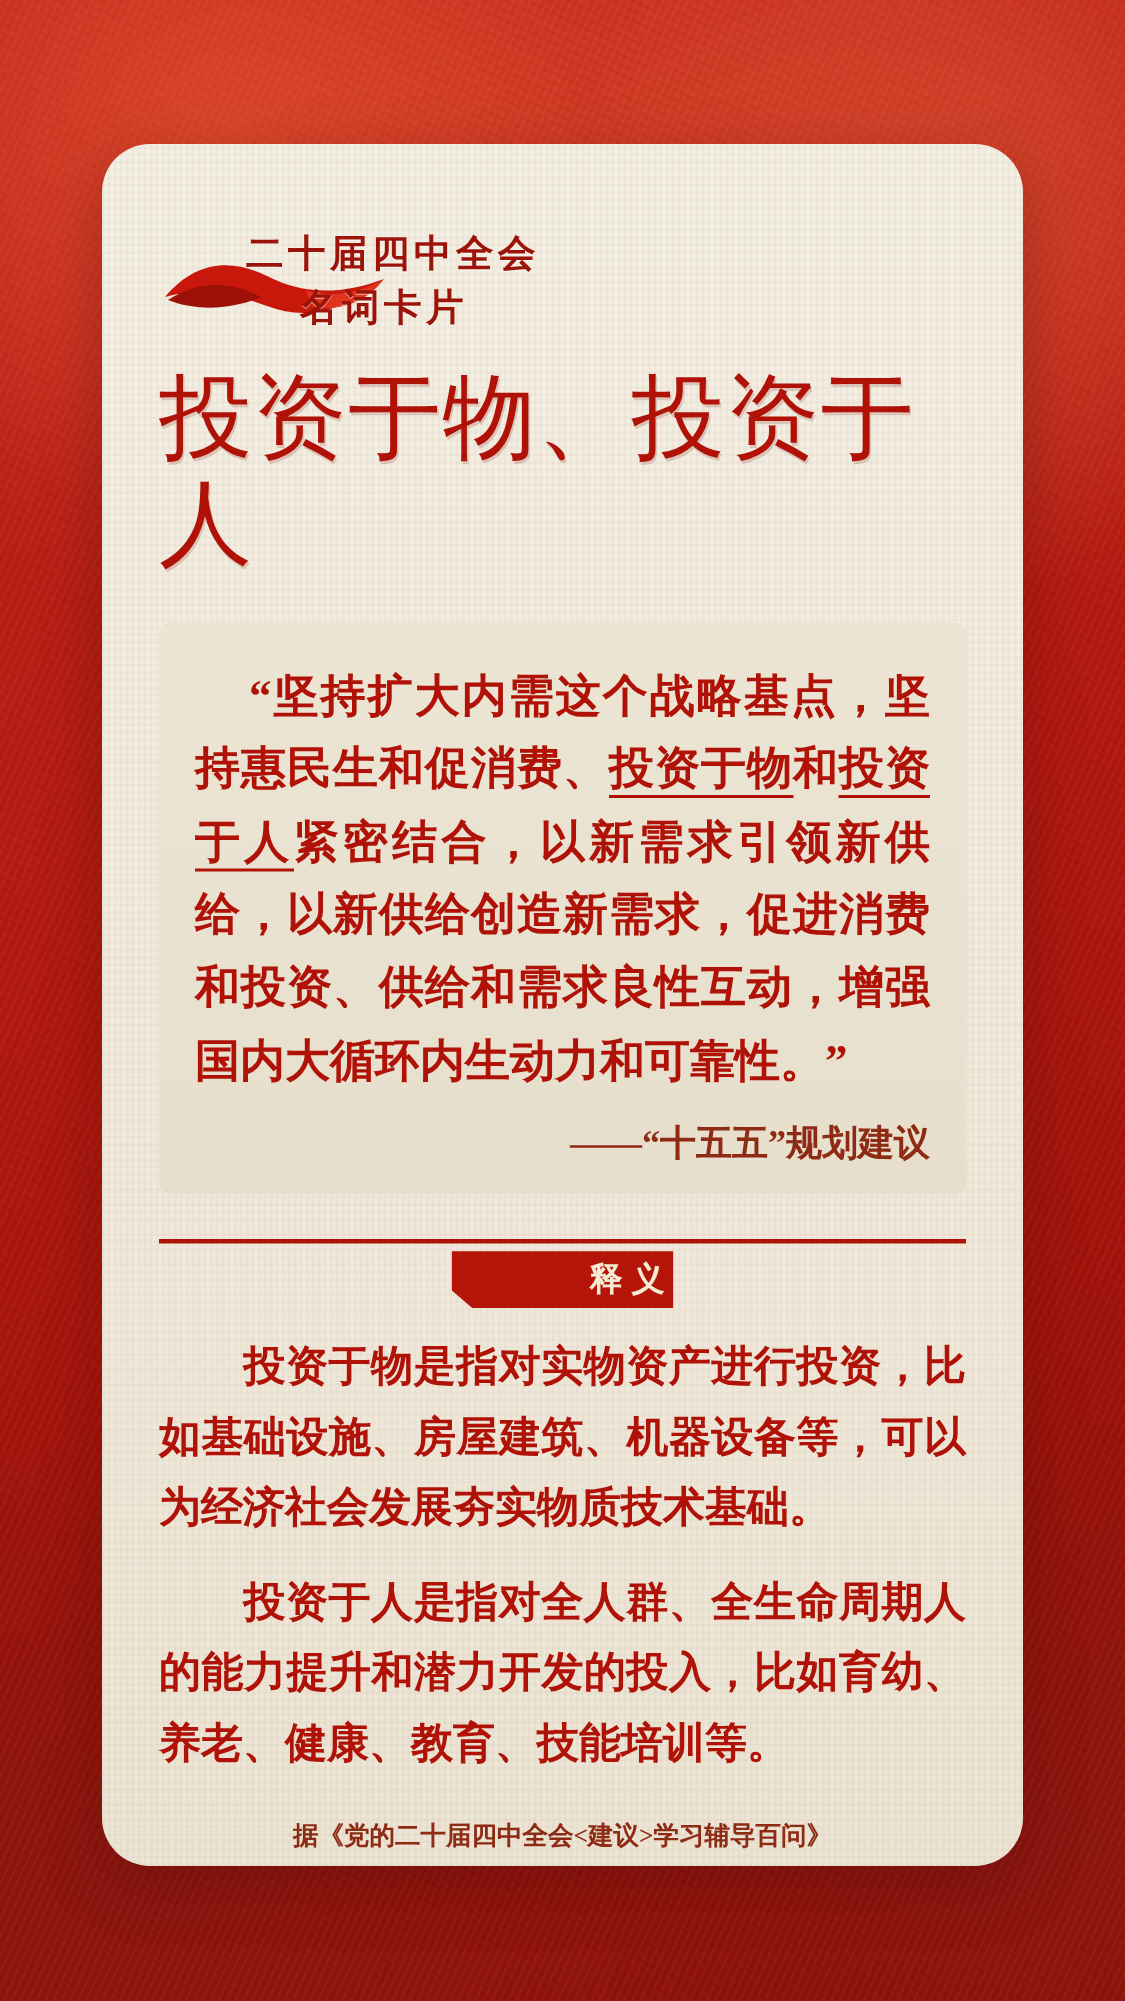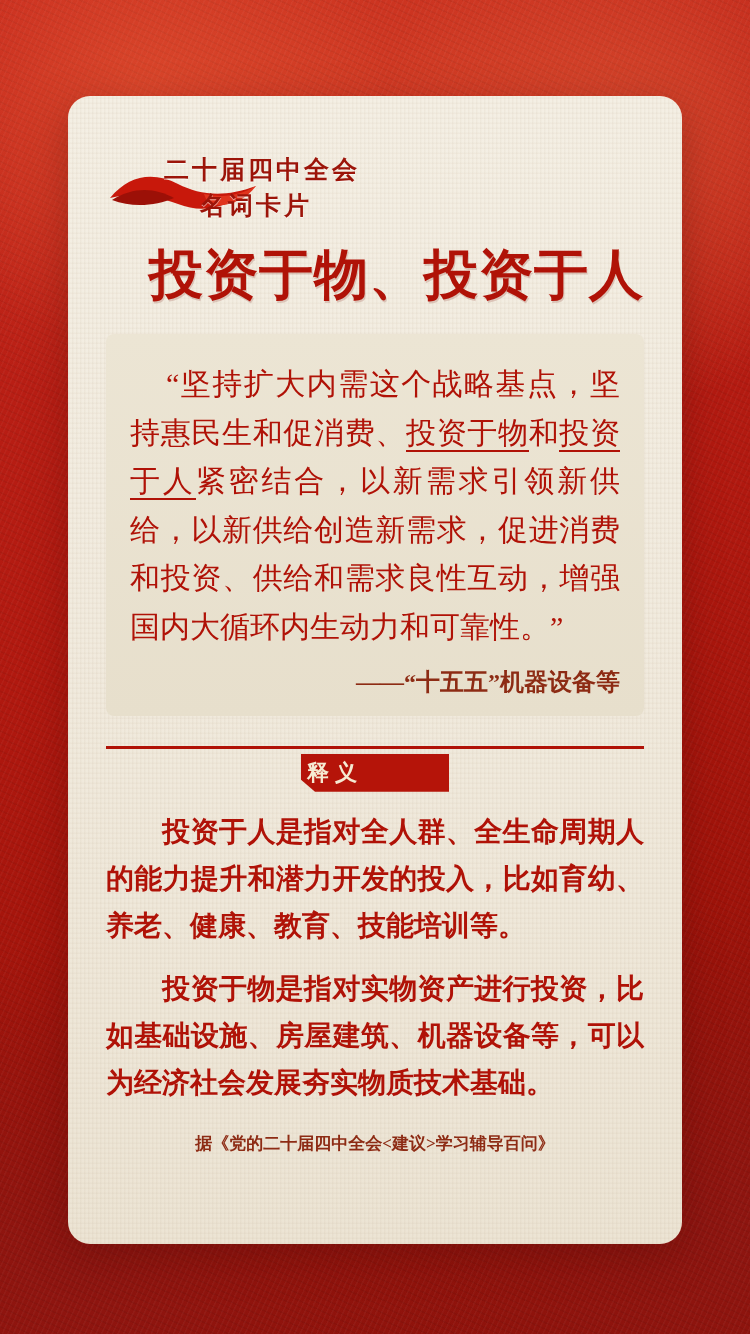--- a/index.html
+++ b/index.html
@@ -48,21 +48,21 @@
     background: radial-gradient(circle at 50% 50%, rgba(255,150,90,0.22) 0%, rgba(255,150,90,0) 70%);
   }
 
   
   .card {
     position: absolute;
     left: 68px;
     top: 96px;
     width: 614px;
     height: 1148px;
-    border-radius: 22px;
+    border-radius: 32px;
     background:
       linear-gradient(180deg, #f4efe4 0%, #f2ece0 35%, #efe8da 70%, #ece4d4 100%);
     box-shadow: 0 12px 40px rgba(80,10,5,0.35);
     overflow: hidden;
   }
   .card:before {
     content: "";
     position: absolute;
     inset: 0;
     background-image:
@@ -100,43 +100,43 @@
     line-height: 1.45;
     text-shadow: 0 1px 0 rgba(255,255,255,0.6);
   }
   .badge-line2 {
     margin-left: 36px;
   }
 
   
   .title {
     margin: 14px 0 4px 0;
-    text-align: right;
-    font-size: 54px;
-    font-weight: bold;
+    text-align: left;
+    font-size: 62px;
+    font-weight: normal;
     color: #b01207;
     letter-spacing: 1px;
     line-height: 1.15;
     text-shadow: 1px 2px 0 rgba(120,20,10,0.18);
   }
 
   
   .quote-box {
     margin-top: 28px;
     background: linear-gradient(180deg, #ece5d4 0%, #e7dfcc 100%);
     border-radius: 8px;
     padding: 26px 24px 18px 24px;
   }
   .quote-text {
     color: #b01207;
     font-size: 30px;
     line-height: 1.62;
     text-align: justify;
     text-indent: 0;
-    font-weight: normal;
+    font-weight: bold;
   }
   .quote-text .indent {
     display: inline-block;
     width: 36px;
   }
   .u {
     border-bottom: 2px solid #b01207;
     padding-bottom: 1px;
   }
   .quote-source {
@@ -166,21 +166,21 @@
     top: 8px;
     width: 148px;
     height: 38px;
     background: #b51409;
     color: #f5ead2;
     font-size: 22px;
     font-weight: bold;
     letter-spacing: 6px;
     text-indent: 6px;
     line-height: 38px;
-    text-align: left;
+    text-align: right;
     clip-path: polygon(0 0, 100% 0, 100% 100%, 14px 100%, 0 calc(100% - 12px));
   }
 
   
   .para {
     color: #b01207;
     font-size: 28px;
     line-height: 1.68;
     text-align: justify;
     font-weight: bold;
@@ -217,28 +217,28 @@
         <div class="badge-text">
           <div>二十届四中全会</div>
           <div class="badge-line2">名词卡片</div>
         </div>
       </div>
 
       <div class="title">投资于物、投资于人</div>
 
       <div class="quote-box">
         <div class="quote-text"><span class="indent"></span><span>“坚持扩大内需这个战略基点，坚持惠民生和促消费、</span><span class="u">投资于物</span><span>和</span><span class="u">投资于人</span><span>紧密结合，以新需求引领新供给，以新供给创造新需求，促进消费和投资、供给和需求良性互动，增强国内大循环内生动力和可靠性。”</span></div>
-        <div class="quote-source">——“十五五”机器设备等</div>
+        <div class="quote-source">——“十五五”规划建议</div>
       </div>
 
       <div class="section-head">
         <div class="section-rule"></div>
         <div class="section-tag">释义</div>
       </div>
 
+      <div class="para"><span class="indent"></span><span>投资于物是指对实物资产进行投资，比如基础设施、房屋建筑、机器设备等，可以为经济社会发展夯实物质技术基础。</span></div>
       <div class="para"><span class="indent"></span><span>投资于人是指对全人群、全生命周期人的能力提升和潜力开发的投入，比如育幼、养老、健康、教育、技能培训等。</span></div>
-      <div class="para"><span class="indent"></span><span>投资于物是指对实物资产进行投资，比如基础设施、房屋建筑、机器设备等，可以为经济社会发展夯实物质技术基础。</span></div>
 
       <div class="attribution">据《党的二十届四中全会&lt;建议&gt;学习辅导百问》</div>
 
     </div>
   </div>
 </div>
 
 </body></html>

